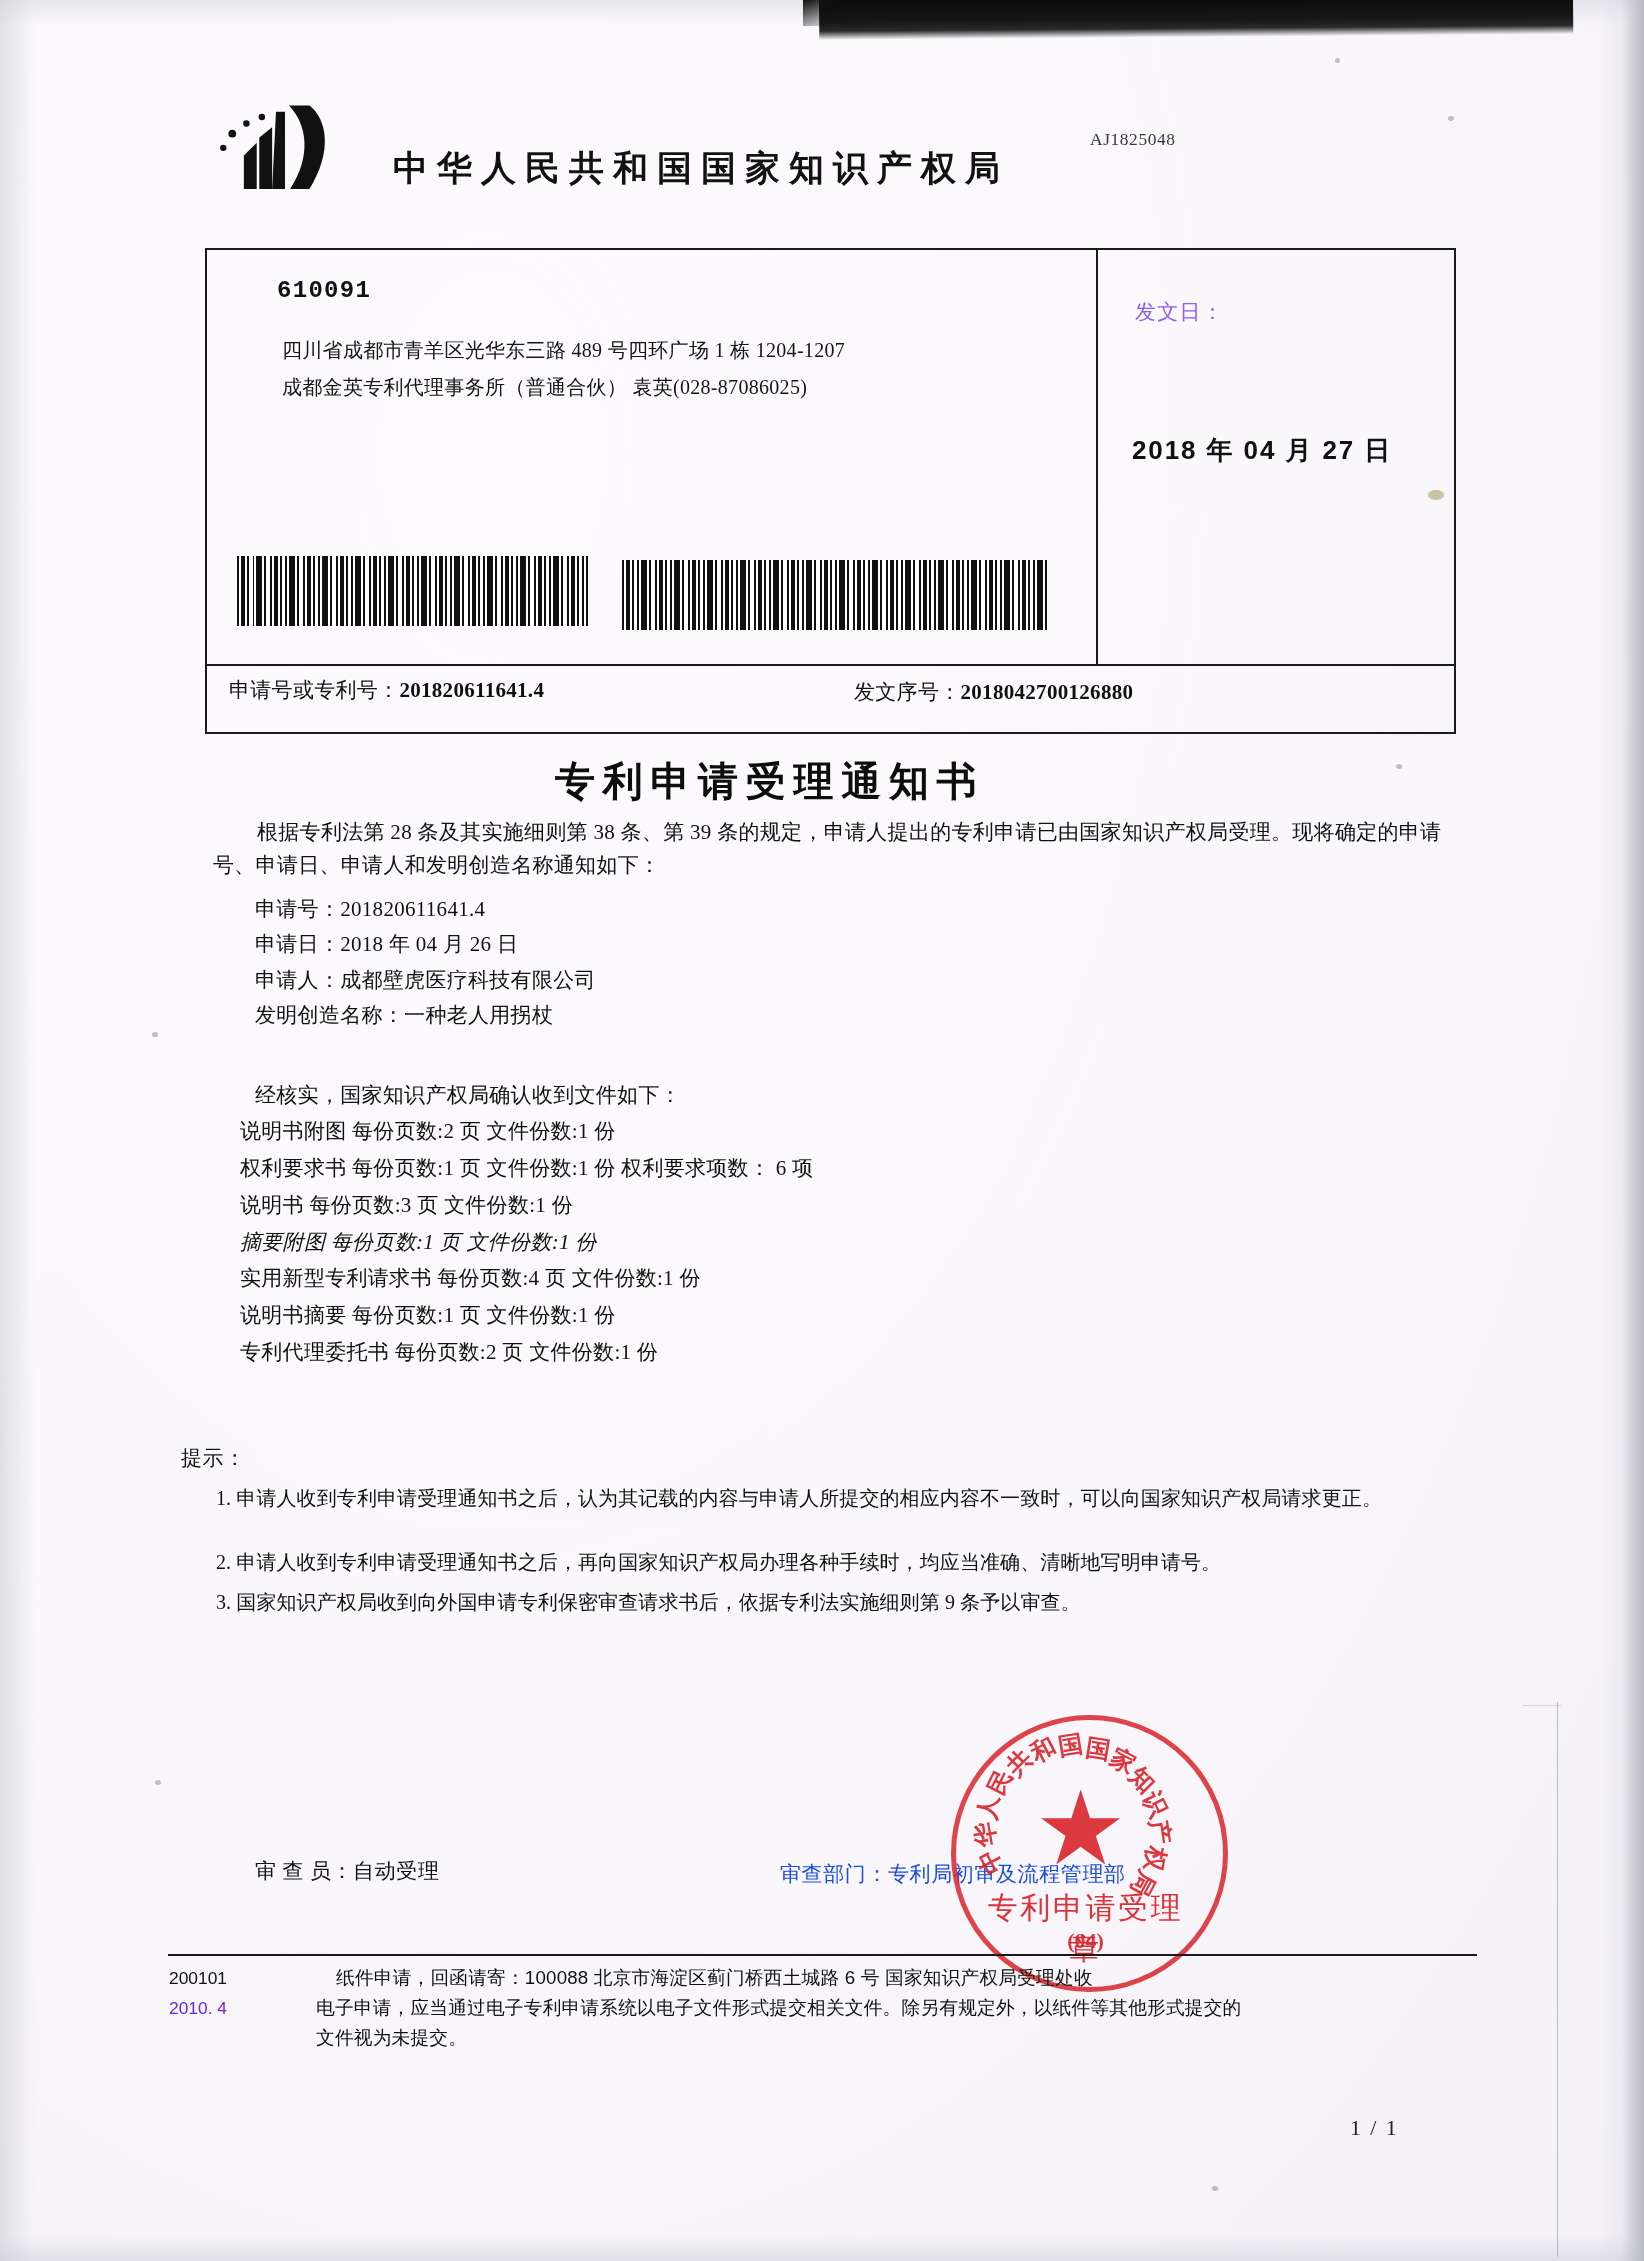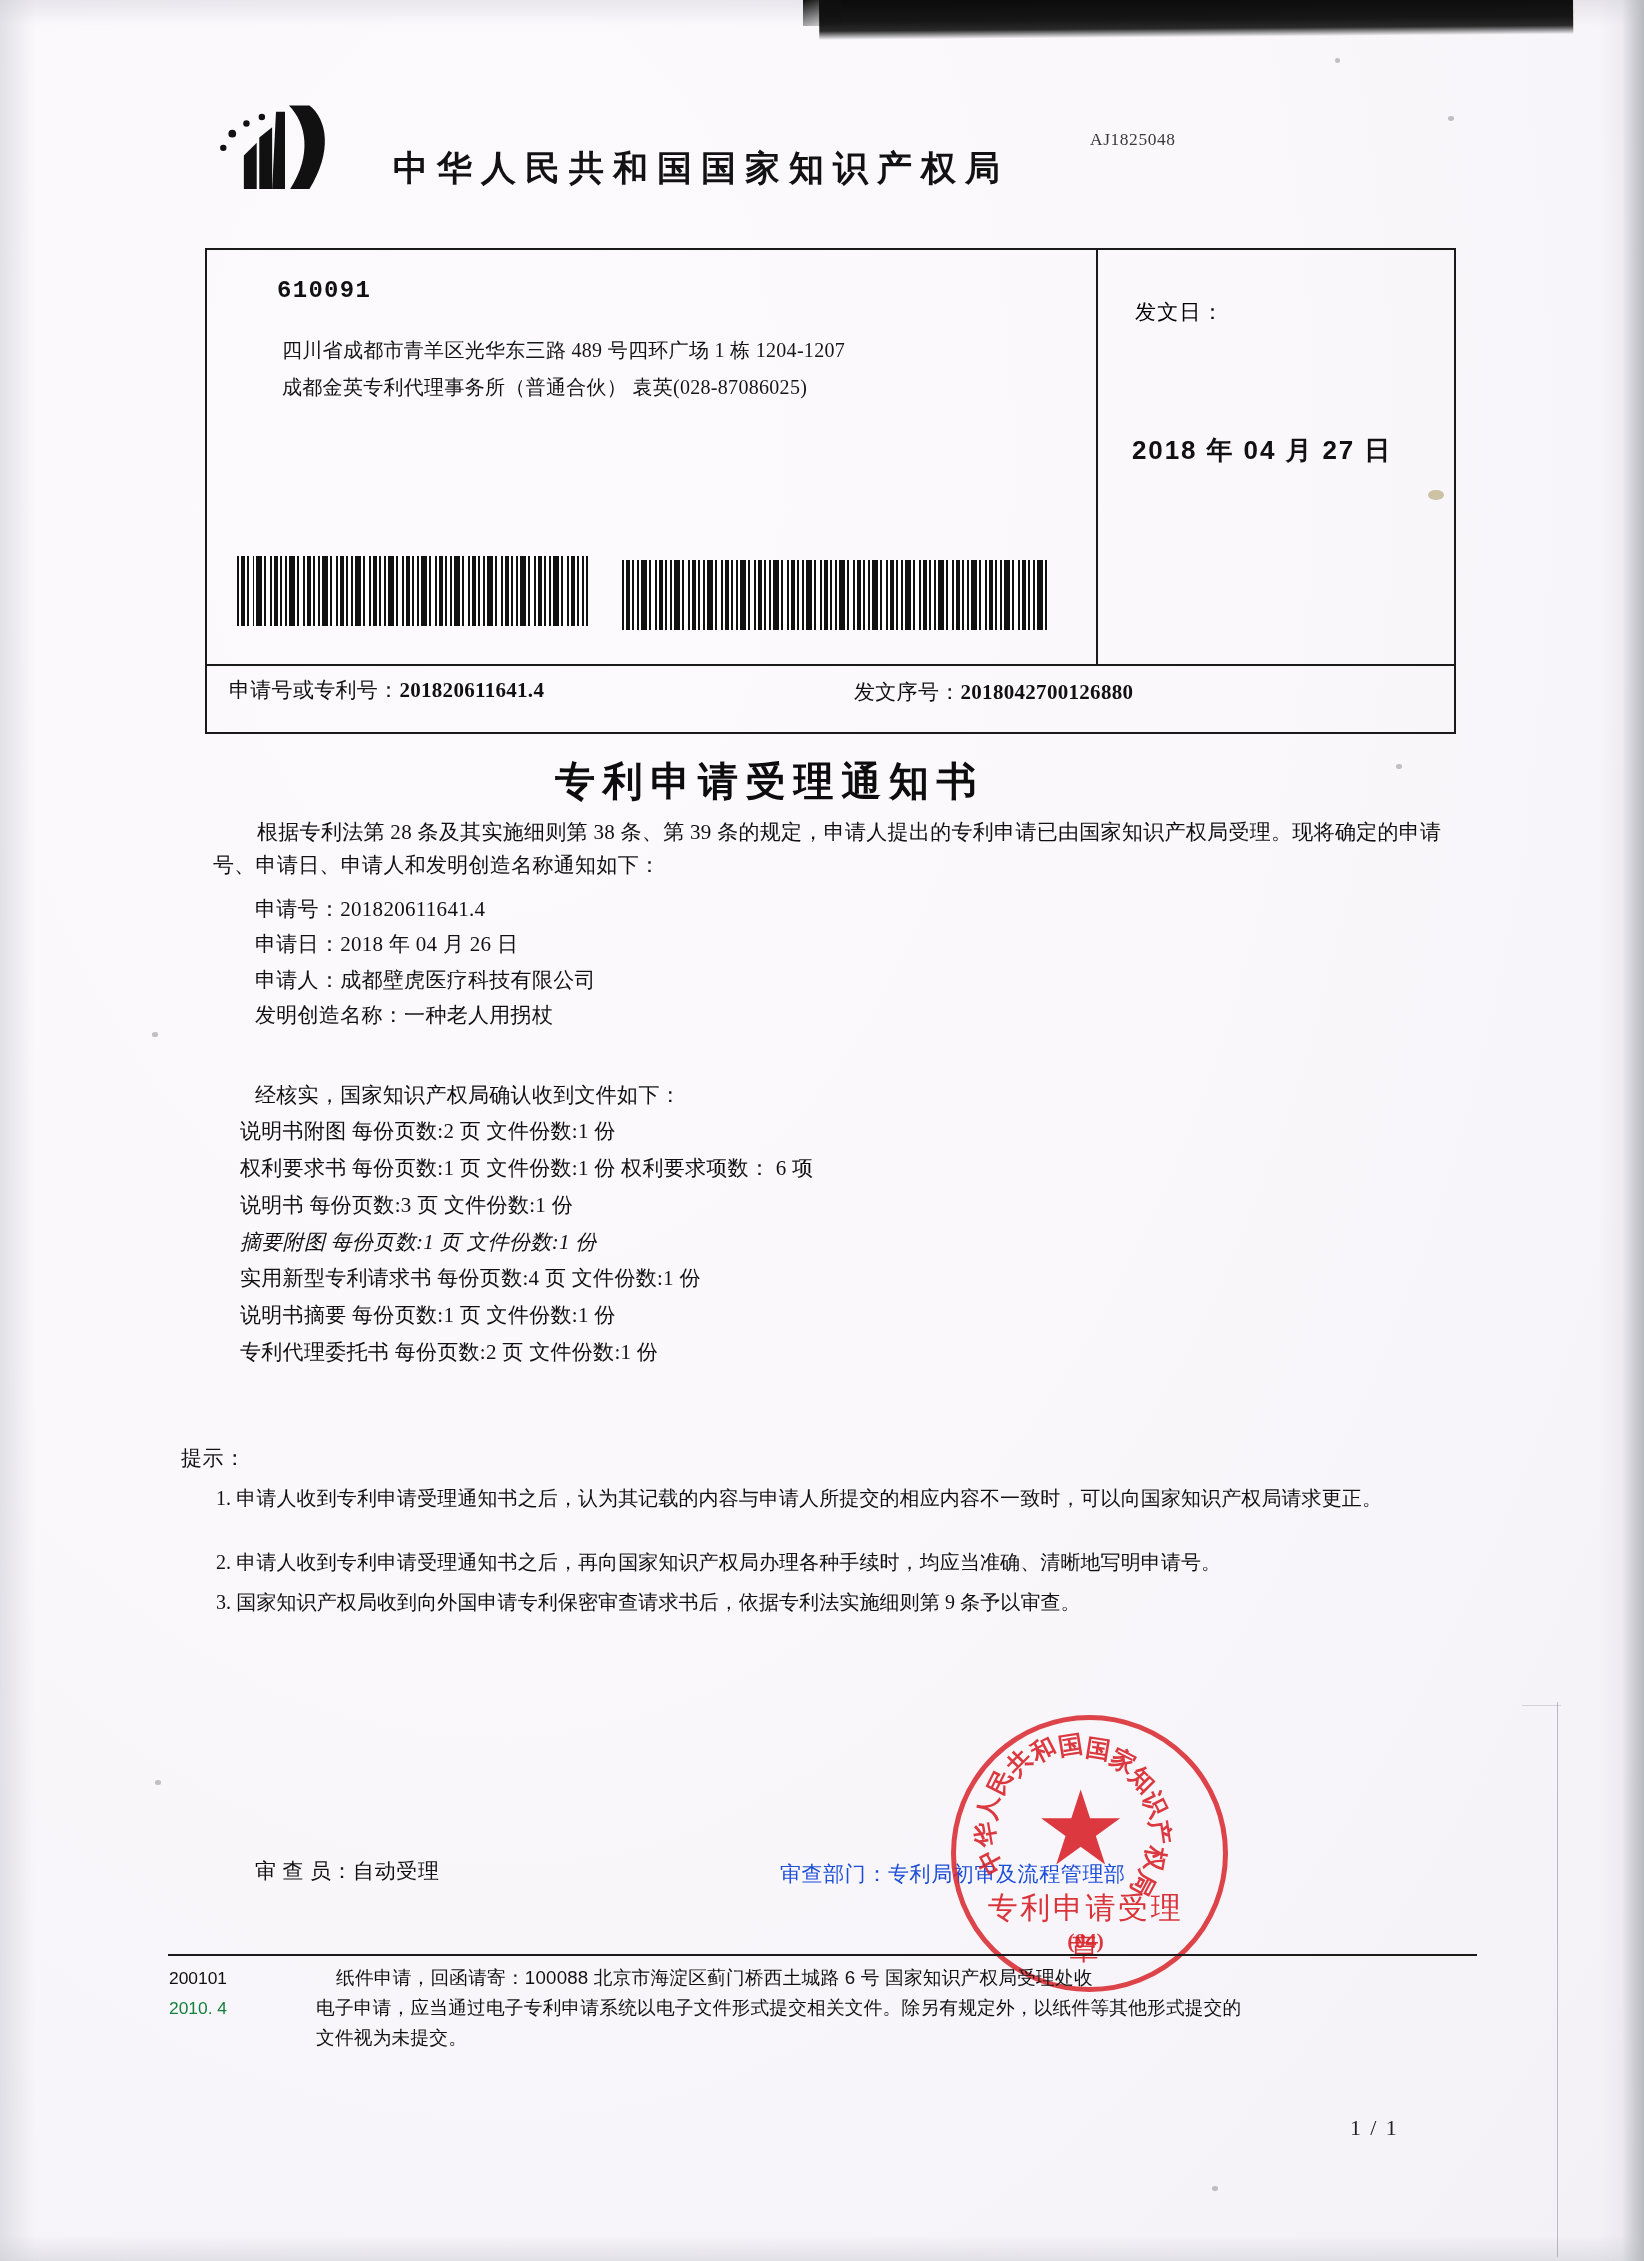--- a/index.html
+++ b/index.html
@@ -145,21 +145,21 @@
     position: absolute;
     left: 282px; top: 374px;
     font-size: 20px;
     color: #151515;
     letter-spacing: 0.3px;
   }
   .issue-label {
     position: absolute;
     left: 1135px; top: 298px;
     font-size: 21px;
-    color: #000000;
+    color: #8b5cf6;
     letter-spacing: 1.3px;
   }
   .issue-date {
     position: absolute;
     left: 1132px; top: 433px;
     font-size: 26px;
     font-weight: 700;
     color: #111;
     letter-spacing: 1.9px;
     font-family: "Liberation Sans", sans-serif;
@@ -362,21 +362,21 @@
     position: absolute;
     left: 169px; top: 1968px;
     font-size: 17.4px;
     color: #111;
     font-family: "Liberation Sans", sans-serif;
   }
   .footer-code2 {
     position: absolute;
     left: 169px; top: 1998px;
     font-size: 17.4px;
-    color: #15803d;
+    color: #6d28d9;
     font-family: "Liberation Sans", sans-serif;
   }
   .footer-line {
     position: absolute;
     left: 316px;
     font-size: 18.7px;
     color: #111;
     letter-spacing: 0.2px;
     font-family: "Liberation Sans", sans-serif;
   }

